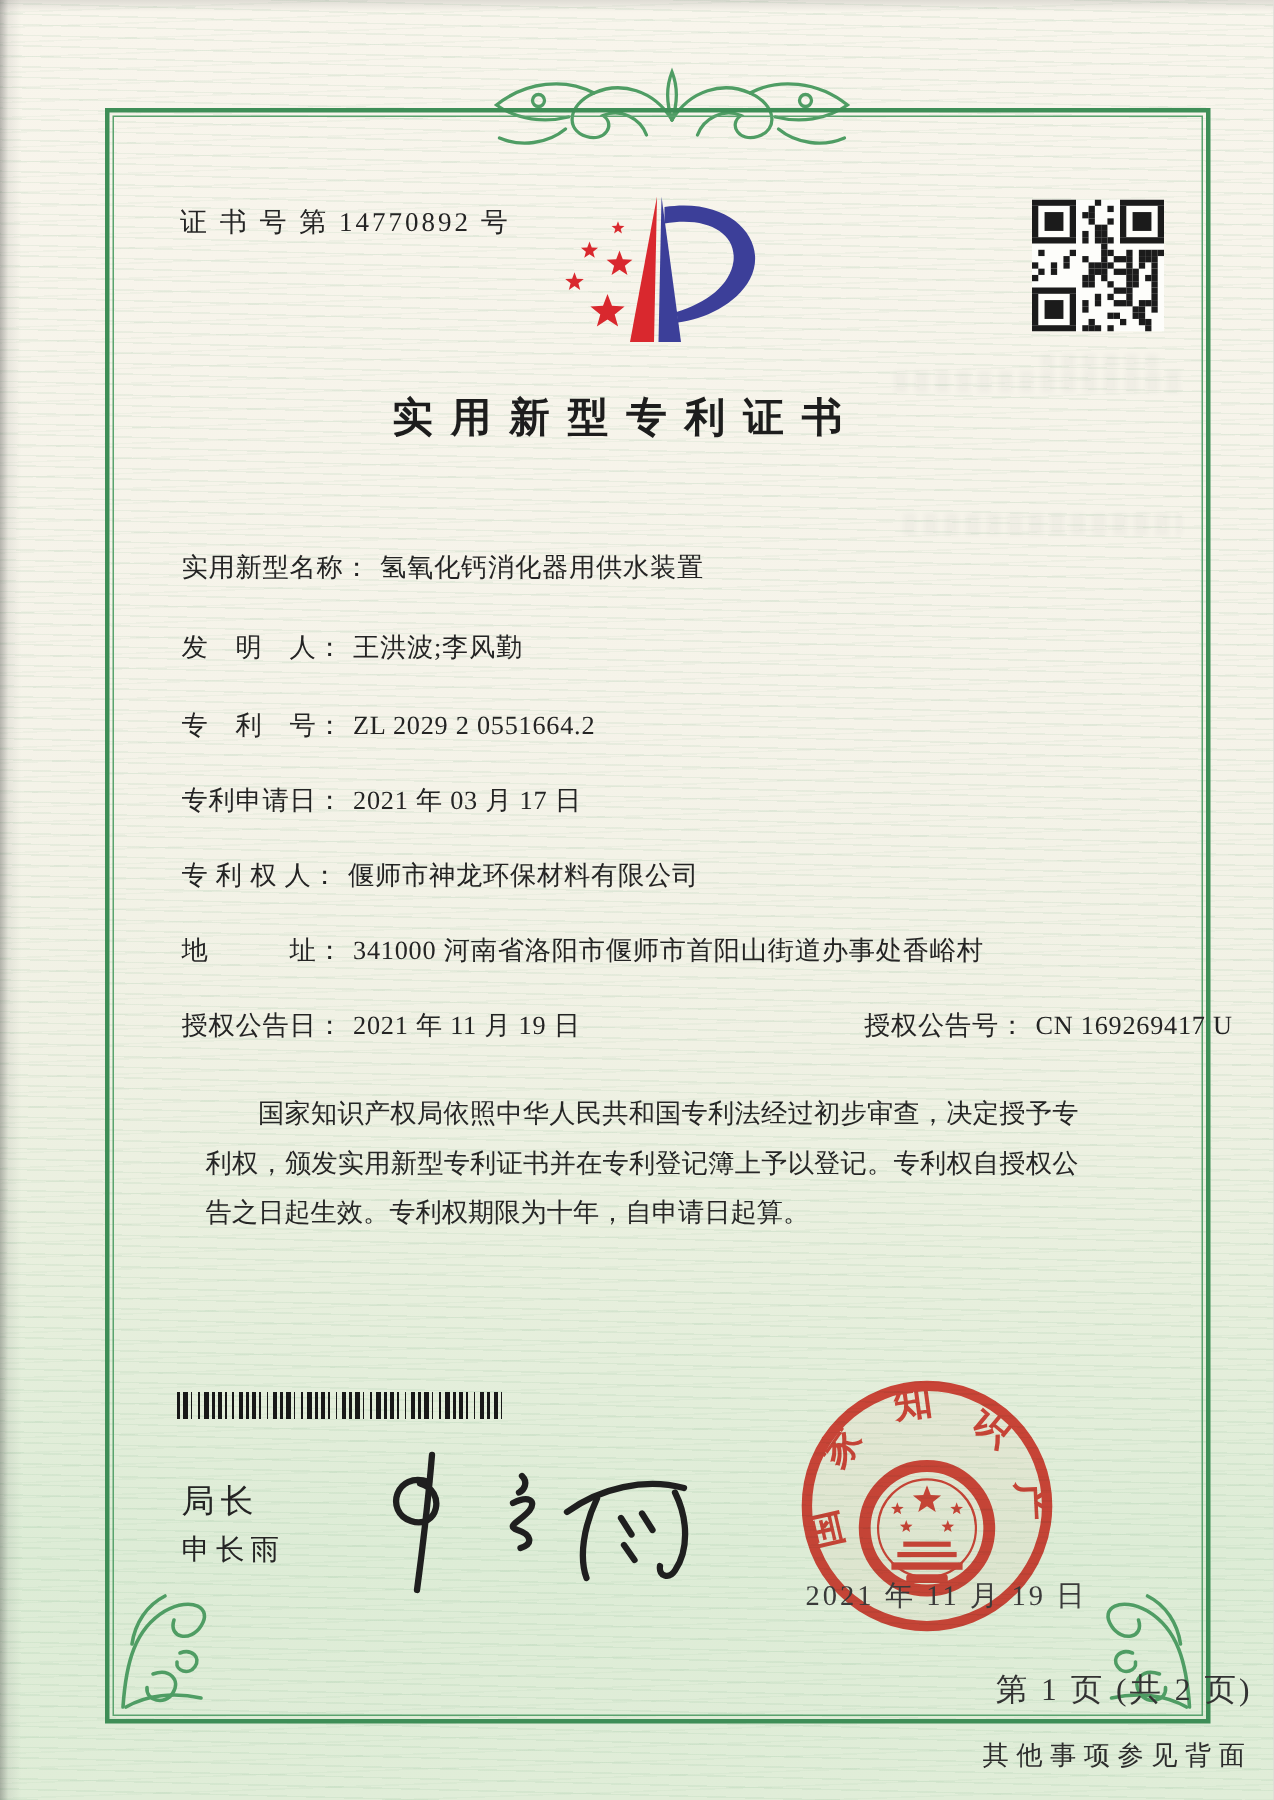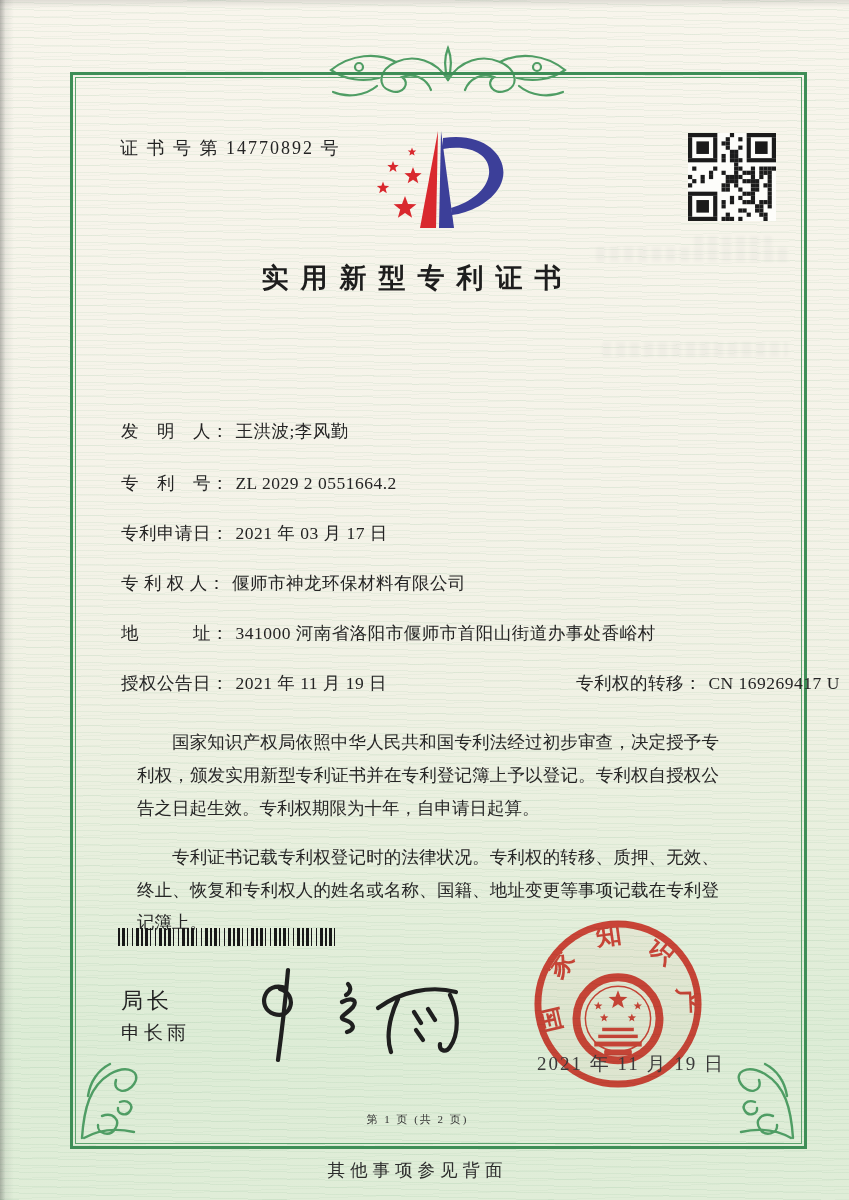--- a/index.html
+++ b/index.html
@@ -43,22 +43,22 @@
   .paragraphs{position:absolute;left:121px;top:710px;width:614px;
     font-size:17.5px;line-height:1.88;text-align:justify;color:#262626;}
   .paragraphs p{margin:16px;text-indent:2em;}
   .barcode{position:absolute;left:118px;top:928px;width:218px;height:18px;
     background-image:repeating-linear-gradient(90deg,#181818 0 2px,rgba(0,0,0,0) 2px 4px,#181818 4px 7px,rgba(0,0,0,0) 7px 9px,#181818 9px 10px,rgba(0,0,0,0) 10px 14px,#181818 14px 15px,rgba(0,0,0,0) 15px 18px,#181818 18px 21px,rgba(0,0,0,0) 21px 23px);}
   .signer-title{position:absolute;left:121px;top:986px;font-size:22px;letter-spacing:4px;}
   .signer-name{position:absolute;left:121px;top:1020px;font-size:19px;letter-spacing:4px;}
   .signature{position:absolute;left:228px;top:962px;width:250px;height:104px;}
   .seal{position:absolute;left:531px;top:917px;width:174px;height:174px;opacity:0.92;mix-blend-mode:multiply;}
   .seal-date{position:absolute;left:537px;top:1051px;font-size:19px;color:#3a3a3a;letter-spacing:2px;}
-  .page-footer{position:absolute;left:0;right:14px;top:1112px;text-align:center;font-size:11px;letter-spacing:2px;color:#333;}
-  .back-note{position:absolute;left:0;right:14px;top:1158px;text-align:center;font-size:17.5px;letter-spacing:5px;color:#2c2c2c;}
+  .page-footer{position:absolute;left:0;right:14px;top:1112px;text-align:right;font-size:21px;letter-spacing:2px;color:#333;}
+  .back-note{position:absolute;left:0;right:14px;top:1158px;text-align:right;font-size:17.5px;letter-spacing:5px;color:#2c2c2c;}
   svg{display:block;}
 </style>
 </head>
 <body>
 
 <div class="stage">
 
   <svg class="ornament-top" viewBox="0 0 262 62">
     <g stroke="#4f9d64" stroke-width="2.2" fill="none" stroke-linecap="round">
       <path d="M131,40 C119,20 97,14 79,22 C61,30 60,47 74,51 C86,55 94,43 85,37 C97,32 110,39 114,50"></path>
@@ -231,20 +231,24 @@
         <rect x="72" y="80" width="4" height="4"></rect>
       </g>
   </svg>
 
   <div class="ghost" style="left:596px;top:247px;width:194px;height:15px;"></div>
   <div class="ghost" style="left:602px;top:342px;width:186px;height:15px;"></div>
   <div class="ghost" style="left:694px;top:236px;width:78px;height:10px;"></div>
 
   <div class="title">实用新型专利证书</div>
 
+  <div class="field-row" style="top:366px">
+    <span class="label">实用新型名称：</span>
+    <span class="value">氢氧化钙消化器用供水装置</span>
+  </div>
   <div class="field-row" style="top:419px">
     <span class="label">发　明　人：</span>
     <span class="value">王洪波;李风勤</span>
   </div>
   <div class="field-row" style="top:471px">
     <span class="label">专　利　号：</span>
     <span class="value">ZL 2029 2 0551664.2</span>
   </div>
   <div class="field-row" style="top:521px">
     <span class="label">专利申请日：</span>
@@ -255,28 +259,27 @@
     <span class="value">偃师市神龙环保材料有限公司</span>
   </div>
   <div class="field-row" style="top:621px">
     <span class="label">地　　　址：</span>
     <span class="value">341000 河南省洛阳市偃师市首阳山街道办事处香峪村</span>
   </div>
   <div class="field-row" style="top:671px;right:90px">
     <span class="label">授权公告日：</span>
     <span class="value">2021 年 11 月 19 日</span>
     <span class="grant-no">
-      <span class="label" style="min-width:0">专利权的转移：</span>
+      <span class="label" style="min-width:0">授权公告号：</span>
       <span class="value">CN 169269417 U</span>
     </span>
   </div>
 
   <div class="paragraphs">
     <p>国家知识产权局依照中华人民共和国专利法经过初步审查，决定授予专利权，颁发实用新型专利证书并在专利登记簿上予以登记。专利权自授权公告之日起生效。专利权期限为十年，自申请日起算。</p>
-    <p>专利证书记载专利权登记时的法律状况。专利权的转移、质押、无效、终止、恢复和专利权人的姓名或名称、国籍、地址变更等事项记载在专利登记簿上。</p>
   </div>
 
   <div class="barcode"></div>
 
   <div class="signer-title">局长</div>
   <div class="signer-name">申长雨</div>
 
   <svg class="signature" viewBox="0 0 250 104">
     <g stroke="#1f1f1f" stroke-width="4.2" fill="none" stroke-linecap="round" stroke-linejoin="round">
       <path d="M58,26 C36,18 28,46 46,52 C64,58 70,32 52,27"></path>

